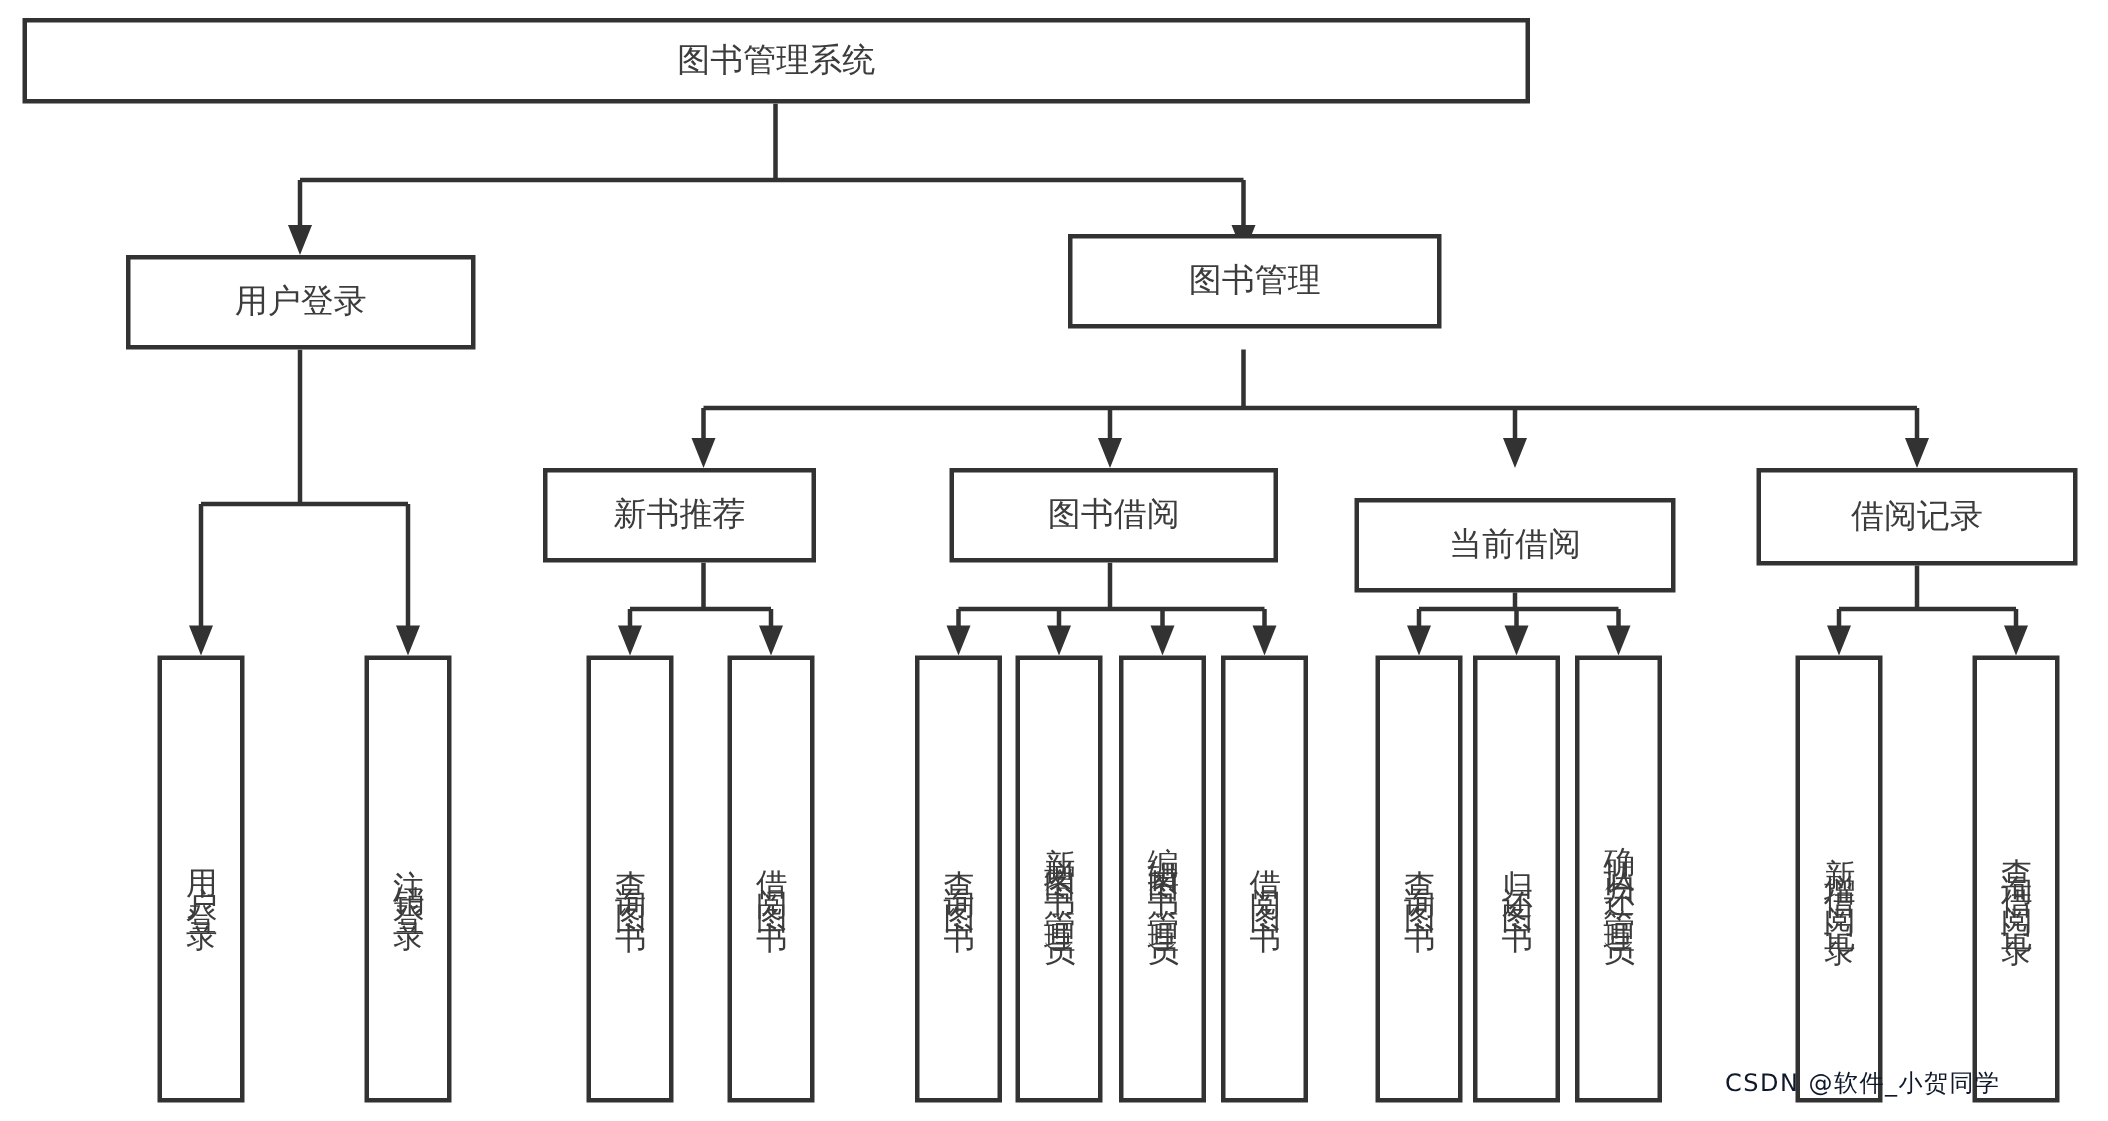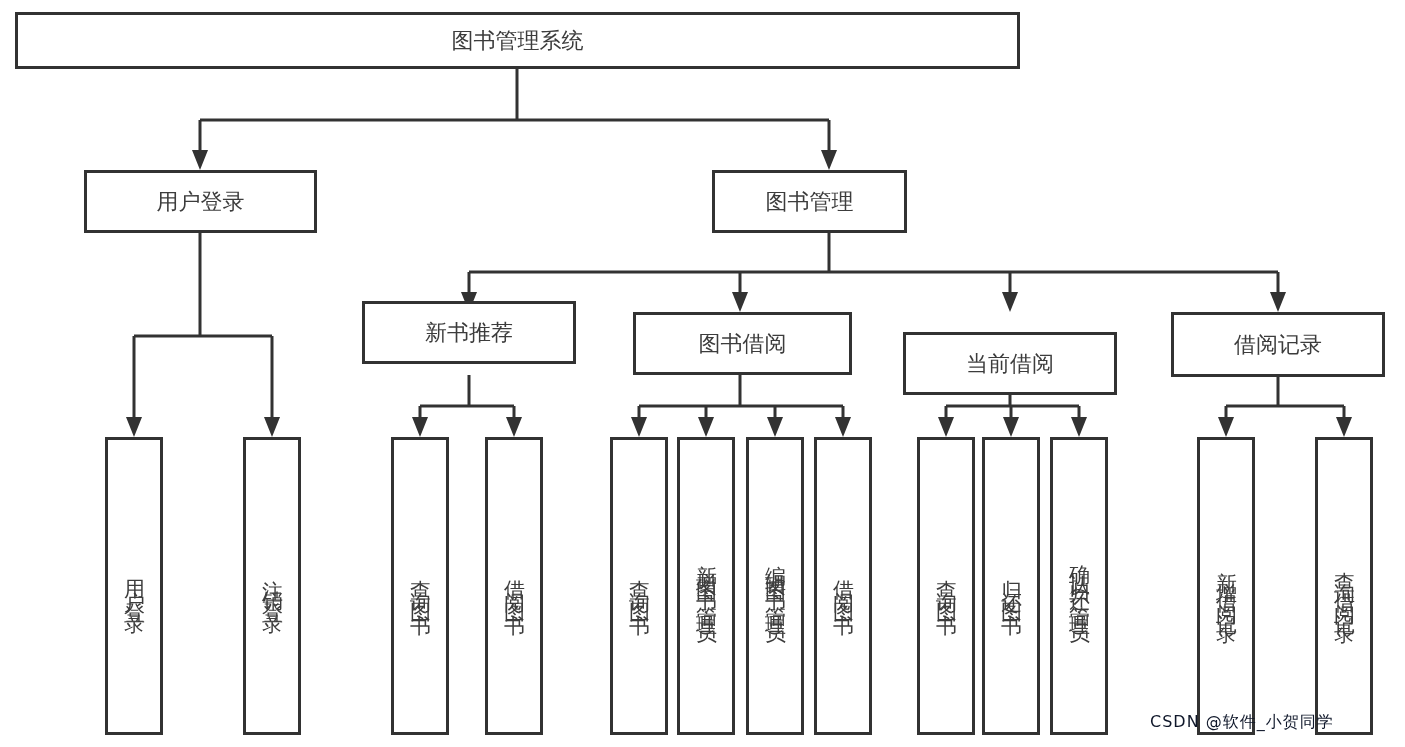--- a/index.html
+++ b/index.html
@@ -65,25 +65,25 @@
     </g>
   </svg>
 
   <div class="box" style="left:15px;top:12px;width:1005px;height:57px">
     <span class="lbl">图书管理系统</span>
   </div>
 
   <div class="box" style="left:84px;top:170px;width:233px;height:63px">
     <span class="lbl">用户登录</span>
   </div>
-  <div class="box" style="left:712px;top:170px;width:195px;height:63px">
+  <div class="box" style="left:712px;top:156px;width:249px;height:63px">
     <span class="lbl">图书管理</span>
   </div>
 
-  <div class="box" style="left:362px;top:301px;width:214px;height:63px">
+  <div class="box" style="left:362px;top:312px;width:182px;height:63px">
     <span class="lbl">新书推荐</span>
   </div>
   <div class="box" style="left:633px;top:312px;width:219px;height:63px">
     <span class="lbl">图书借阅</span>
   </div>
   <div class="box" style="left:903px;top:332px;width:214px;height:63px">
     <span class="lbl">当前借阅</span>
   </div>
   <div class="box" style="left:1171px;top:312px;width:214px;height:65px">
     <span class="lbl">借阅记录</span>

